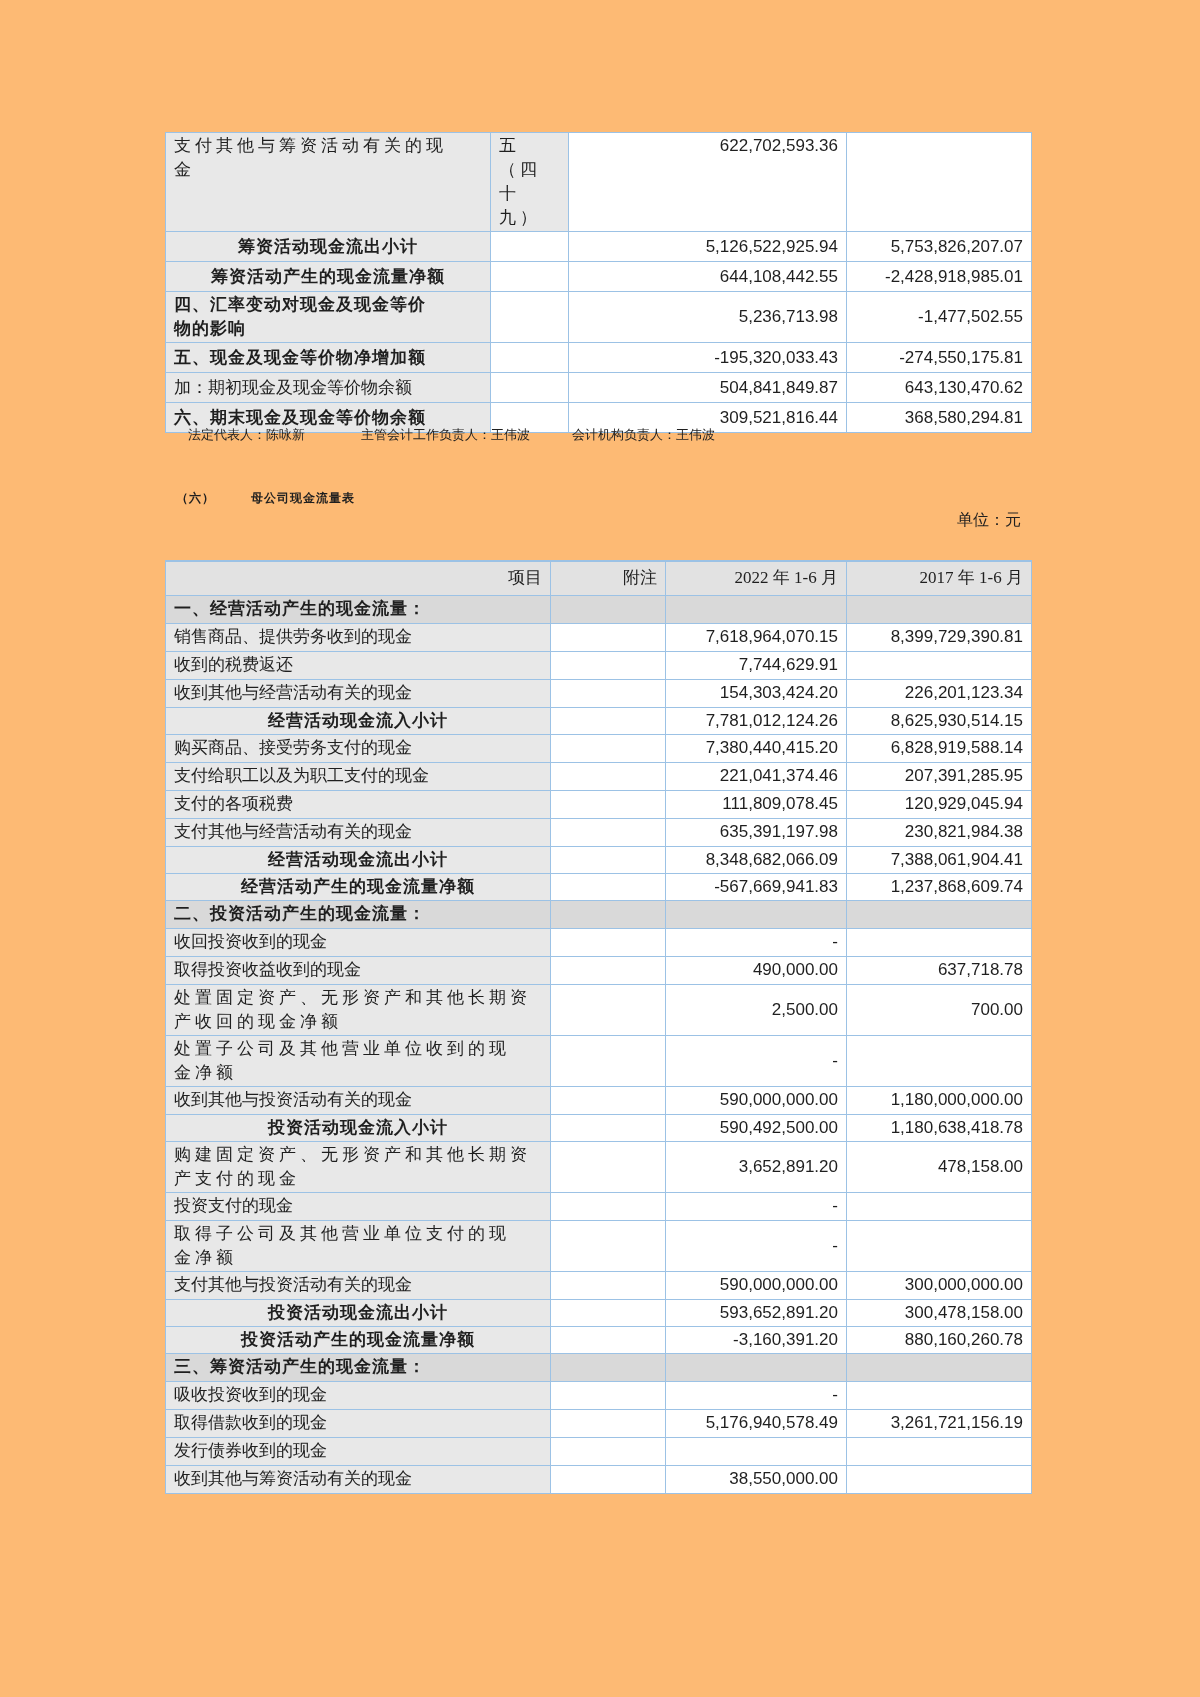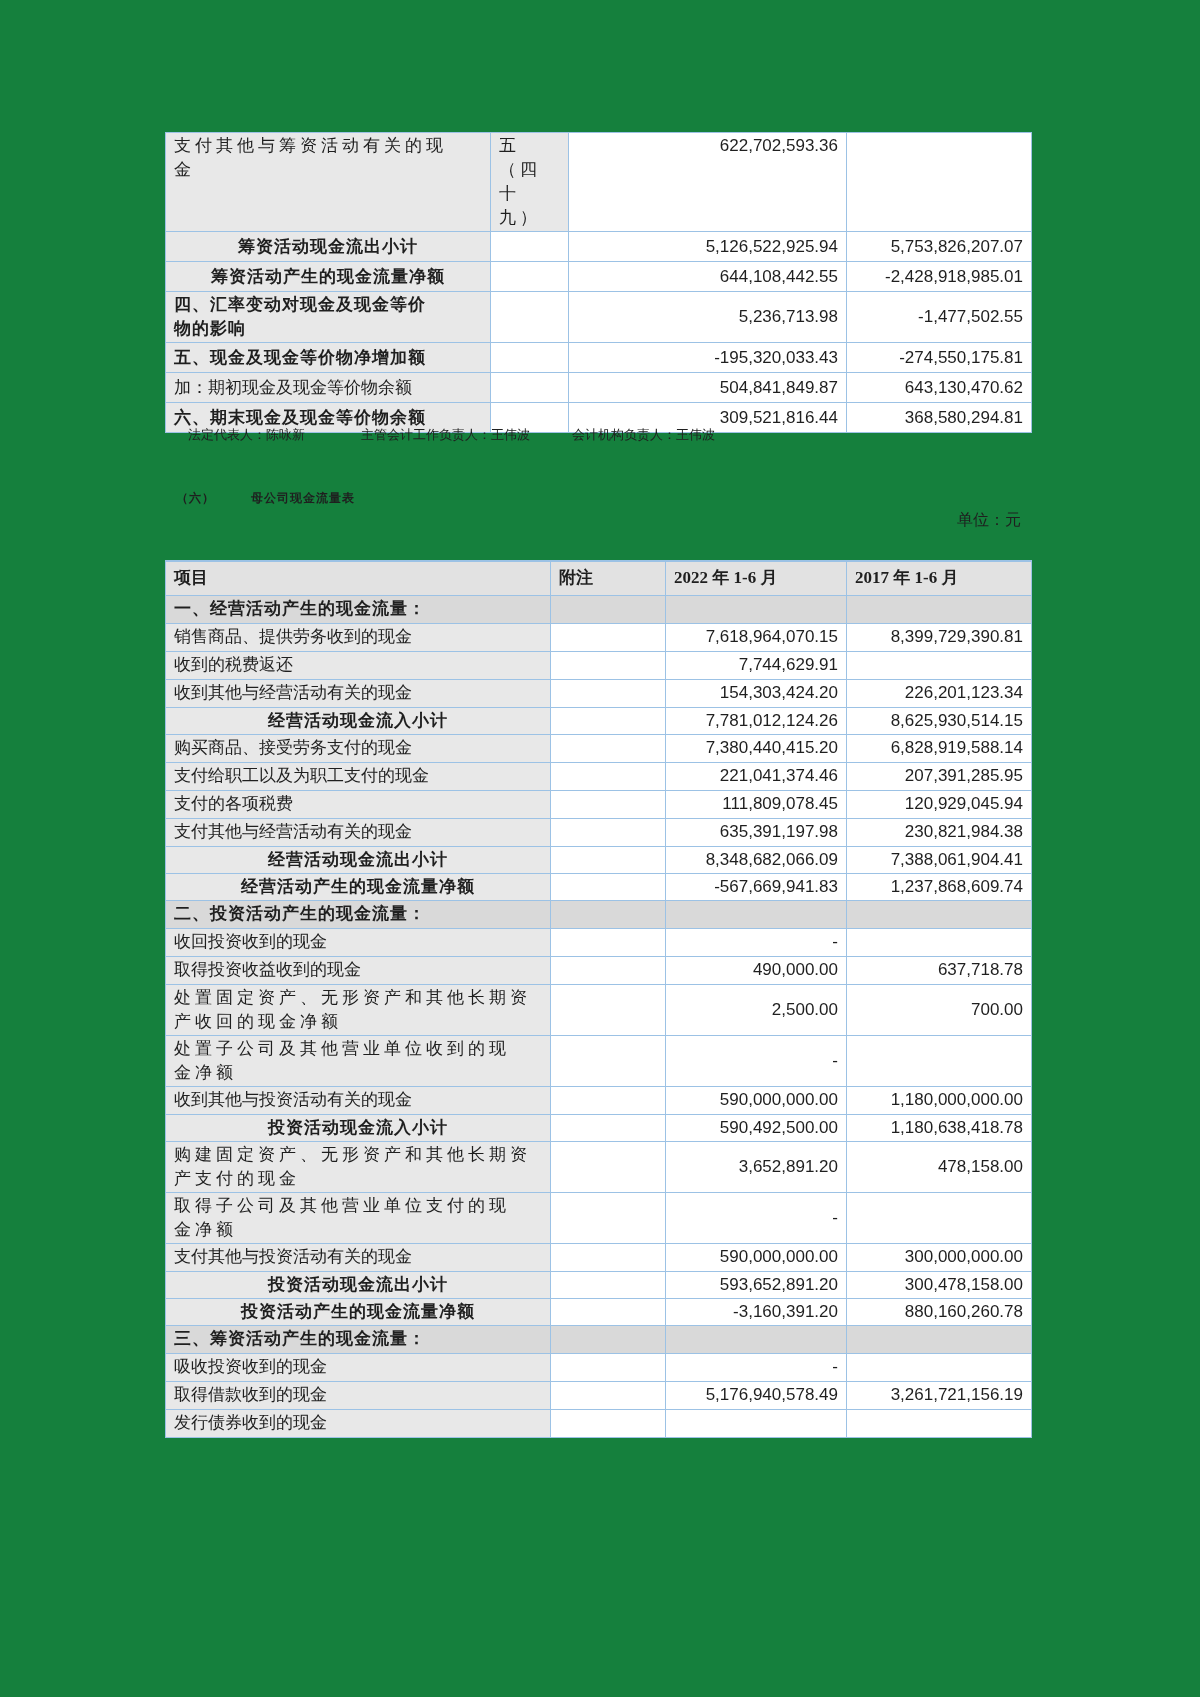--- a/index.html
+++ b/index.html
@@ -1,17 +1,17 @@
 <!DOCTYPE html>
 <html><head>
 <meta charset="utf-8">
 <style>
   html,body{margin:0;padding:0;background:#888;}
   .page{
-    position:relative;width:1200px;height:1697px;background:#15803d;
+    position:relative;width:1200px;height:1697px;background:#fdba74;
     font-family:"Liberation Serif","DejaVu Serif",serif;color:#1f1f1f;
     overflow:hidden;margin:0 auto;
   }
   table.fin{
     position:absolute;left:165px;width:866px;border-collapse:collapse;table-layout:fixed;
   }
   table.t1{top:132px;}
   table.t2{top:560px;}
   table.fin td,table.fin th{
     border:1px solid #9cc2e5;padding:1px 8px;vertical-align:middle;
@@ -33,21 +33,21 @@
   tr.r-subtotal .c-label,tr.r-bold-item .c-label,tr.r-section .c-label{
     font-family:"Liberation Sans","DejaVu Sans",sans-serif;font-weight:700;letter-spacing:1px;
   }
   tr.r-subtotal .c-label{text-align:center;}
   tr.r-section{height:28px;}
   tr.r-section td{background:#d9d9d9;}
   
   tr.hdr{height:34px;}
   tr.hdr th{
     background:#e2e2e2;font-family:"Liberation Serif","DejaVu Serif",serif;
-    font-weight:700;font-size:17px;text-align:left;border-top:2px solid #9cc2e5;
+    font-weight:400;font-size:17px;text-align:right;border-top:2px solid #9cc2e5;
   }
   
   .signature{position:absolute;top:426px;left:188px;font-size:13px;white-space:nowrap;}
   .signature .seg1{margin-right:56px;}
   .signature .seg2{margin-right:42px;}
   .sec-title{
     position:absolute;top:490px;left:176px;font-size:12px;font-weight:700;
     font-family:"Liberation Sans","DejaVu Sans",sans-serif;letter-spacing:1px;
   }
   .sec-title .gap{margin-left:36px;}
@@ -251,20 +251,26 @@
           <td class="c-num">1,180,638,418.78</td>
         </tr>
         <tr class="r-item">
           <td class="c-label wrap">购建固定资产、无形资产和其他长期资
 产支付的现金</td>
           <td class="c-note"></td>
           <td class="c-num">3,652,891.20</td>
           <td class="c-num">478,158.00</td>
         </tr>
         <tr class="r-item">
+          <td class="c-label">投资支付的现金</td>
+          <td class="c-note"></td>
+          <td class="c-num dash">-</td>
+          <td class="c-num"></td>
+        </tr>
+        <tr class="r-item">
           <td class="c-label wrap">取得子公司及其他营业单位支付的现
 金净额</td>
           <td class="c-note"></td>
           <td class="c-num dash">-</td>
           <td class="c-num"></td>
         </tr>
         <tr class="r-item">
           <td class="c-label">支付其他与投资活动有关的现金</td>
           <td class="c-note"></td>
           <td class="c-num">590,000,000.00</td>
@@ -299,16 +305,22 @@
           <td class="c-note"></td>
           <td class="c-num">5,176,940,578.49</td>
           <td class="c-num">3,261,721,156.19</td>
         </tr>
         <tr class="r-item">
           <td class="c-label">发行债券收到的现金</td>
           <td class="c-note"></td>
           <td class="c-num"></td>
           <td class="c-num"></td>
         </tr>
+        <tr class="r-item">
+          <td class="c-label">收到其他与筹资活动有关的现金</td>
+          <td class="c-note"></td>
+          <td class="c-num">38,550,000.00</td>
+          <td class="c-num"></td>
+        </tr>
       </tbody>
   </table>
 
 </div>
 
 </body></html>

